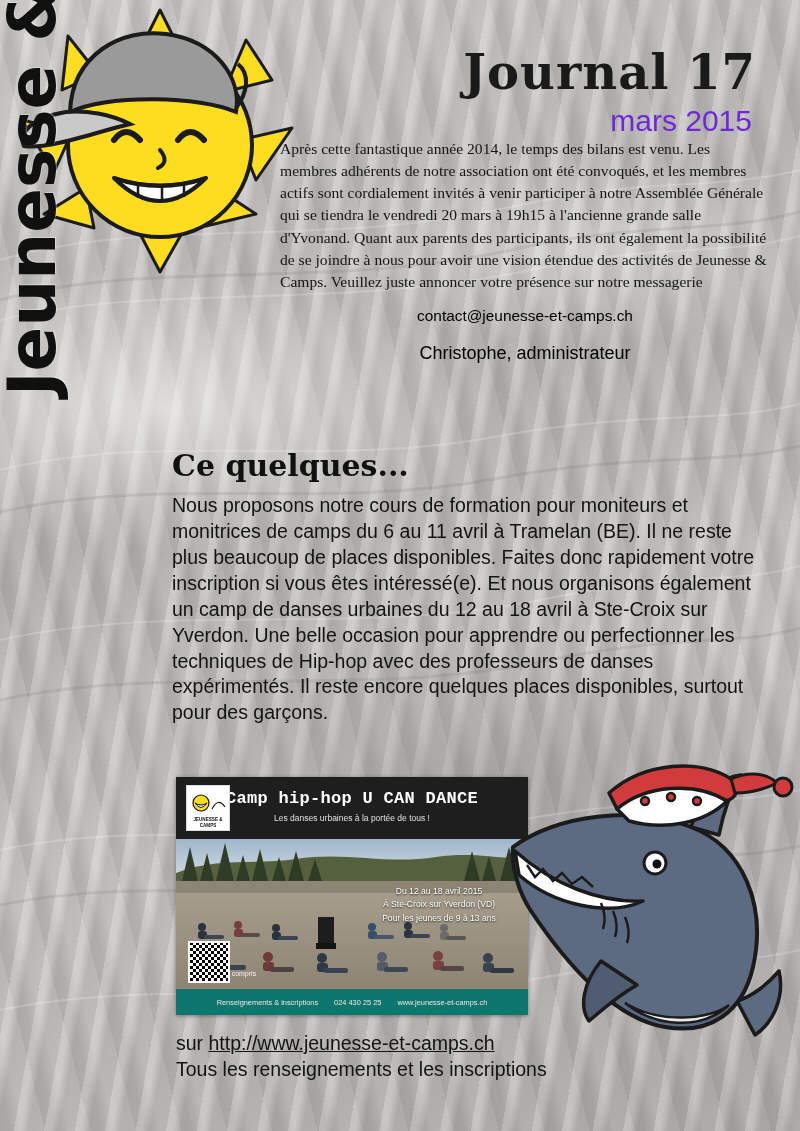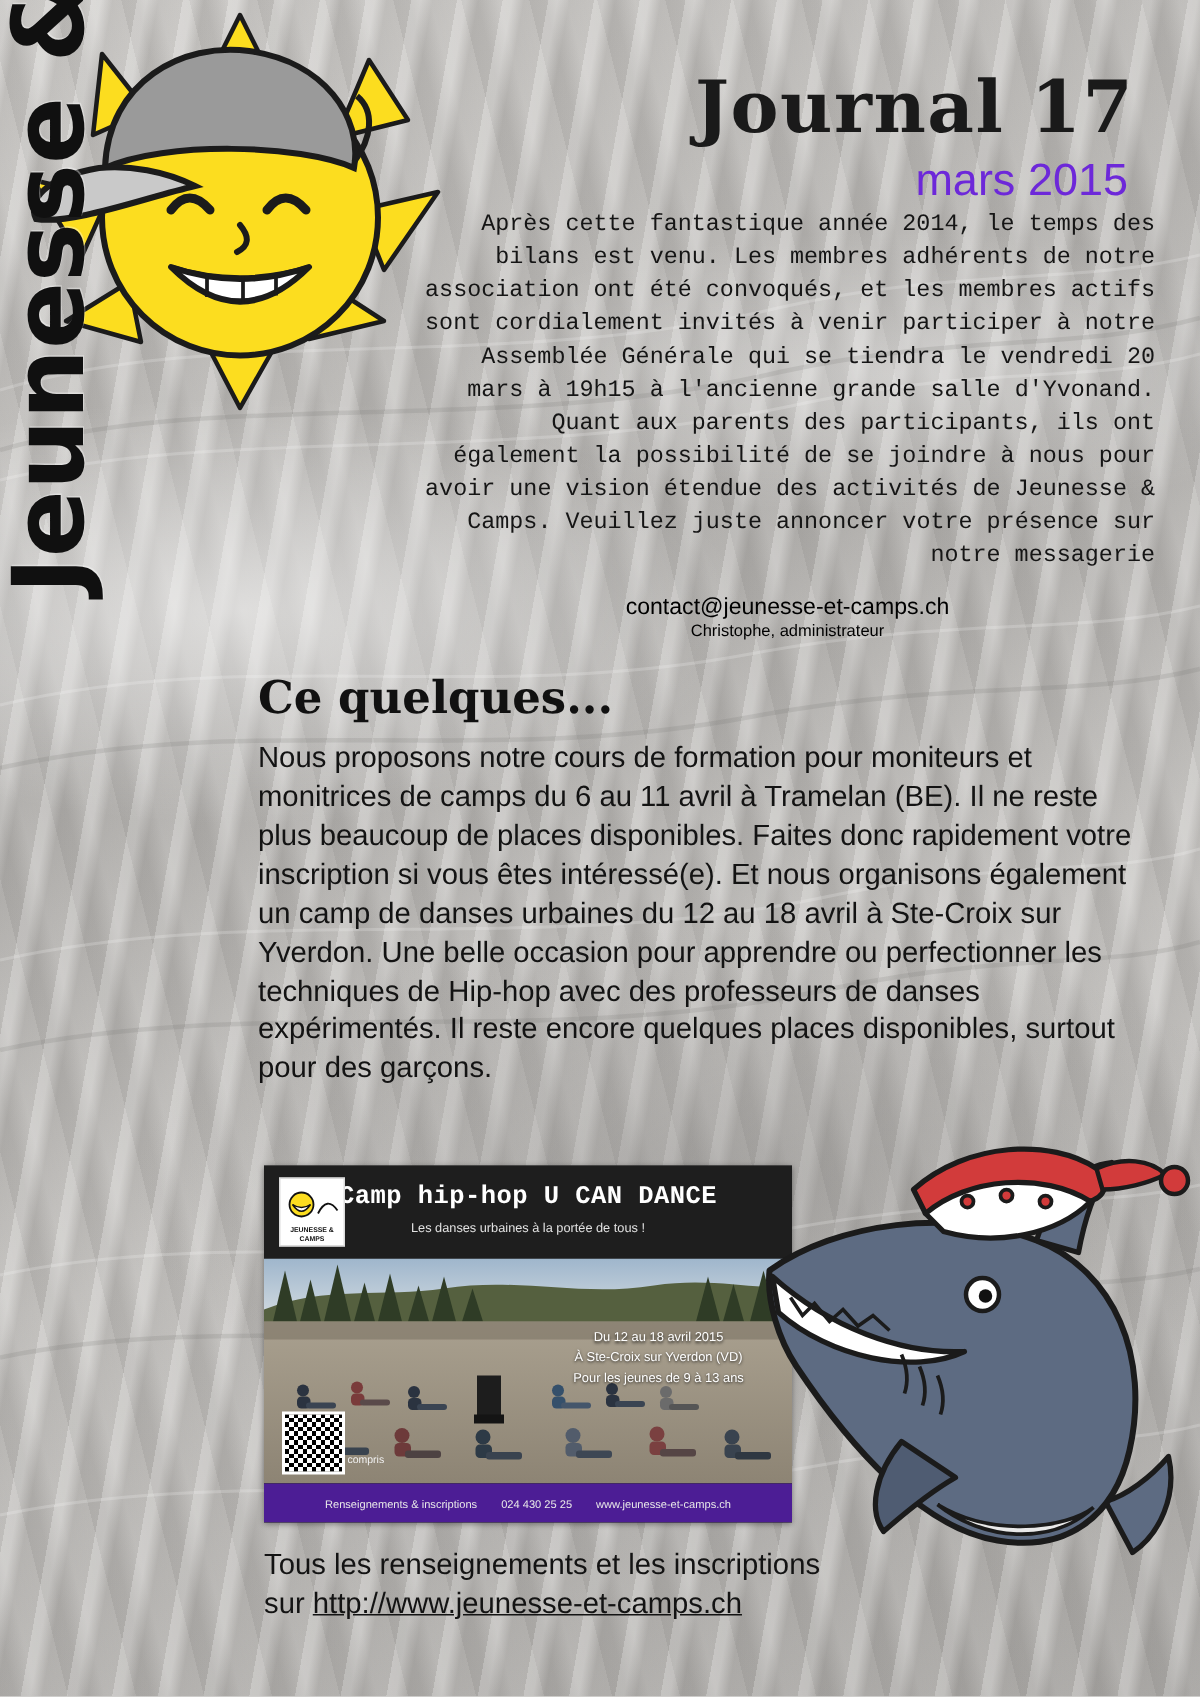--- a/index.html
+++ b/index.html
@@ -96,35 +96,35 @@
   }
   .edito h2 {
     margin: 0 0 6px 0;
     font-family: "DejaVu Serif", serif;
     font-size: 25px;
     font-weight: bold;
     color: #111;
   }
   .edito p {
     margin: 0;
-    font-family: Liberation Mono, monospace;
+    font-family: Liberation Serif, serif;
     font-size: 15.6px;
     line-height: 1.42;
     color: #151515;
-    text-align: right;
+    text-align: left;
   }
   .edito .mail {
     display: block;
     margin-top: 14px;
     font-size: 15.4px;
   }
   .edito .sign {
     display: block;
-    margin-top: 1px;
-    font-size: 11px;
+    margin-top: 18px;
+    font-size: 18px;
   }
 
   
   .spring {
     position: absolute;
     left: 172px;
     top: 448px;
     width: 600px;
   }
   .spring h2 {
@@ -196,21 +196,21 @@
     left: 14px;
     bottom: 38px;
     color: #f0f0f0;
     font-size: 7px;
     z-index: 6;
   }
   .flyer-footer {
     position: absolute;
     left: 0; right: 0; bottom: 0;
     height: 26px;
-    background: #4c1d95;
+    background: #0f766e;
     color: #e8e8e8;
     font-size: 7.4px;
     display: flex;
     align-items: center;
     justify-content: center;
     gap: 16px;
     z-index: 6;
   }
   .flyer-logo {
     position: absolute;
@@ -485,19 +485,19 @@
 
       <g fill="none" stroke="#1b1b1b" stroke-width="2.5">
         <path d="M96 168 q6 14 2 26"></path>
         <path d="M108 176 q6 14 2 26"></path>
         <path d="M120 182 q6 14 2 26"></path>
       </g>
     </svg>
   </div>
 
   <div class="bottom">
-    <div>Tous les renseignements et les inscriptions</div>
     <div>
       <span>sur </span><a href="#">http://www.jeunesse-et-camps.ch</a>
     </div>
+    <div>Tous les renseignements et les inscriptions</div>
   </div>
 
 </div>
 
 </body></html>

